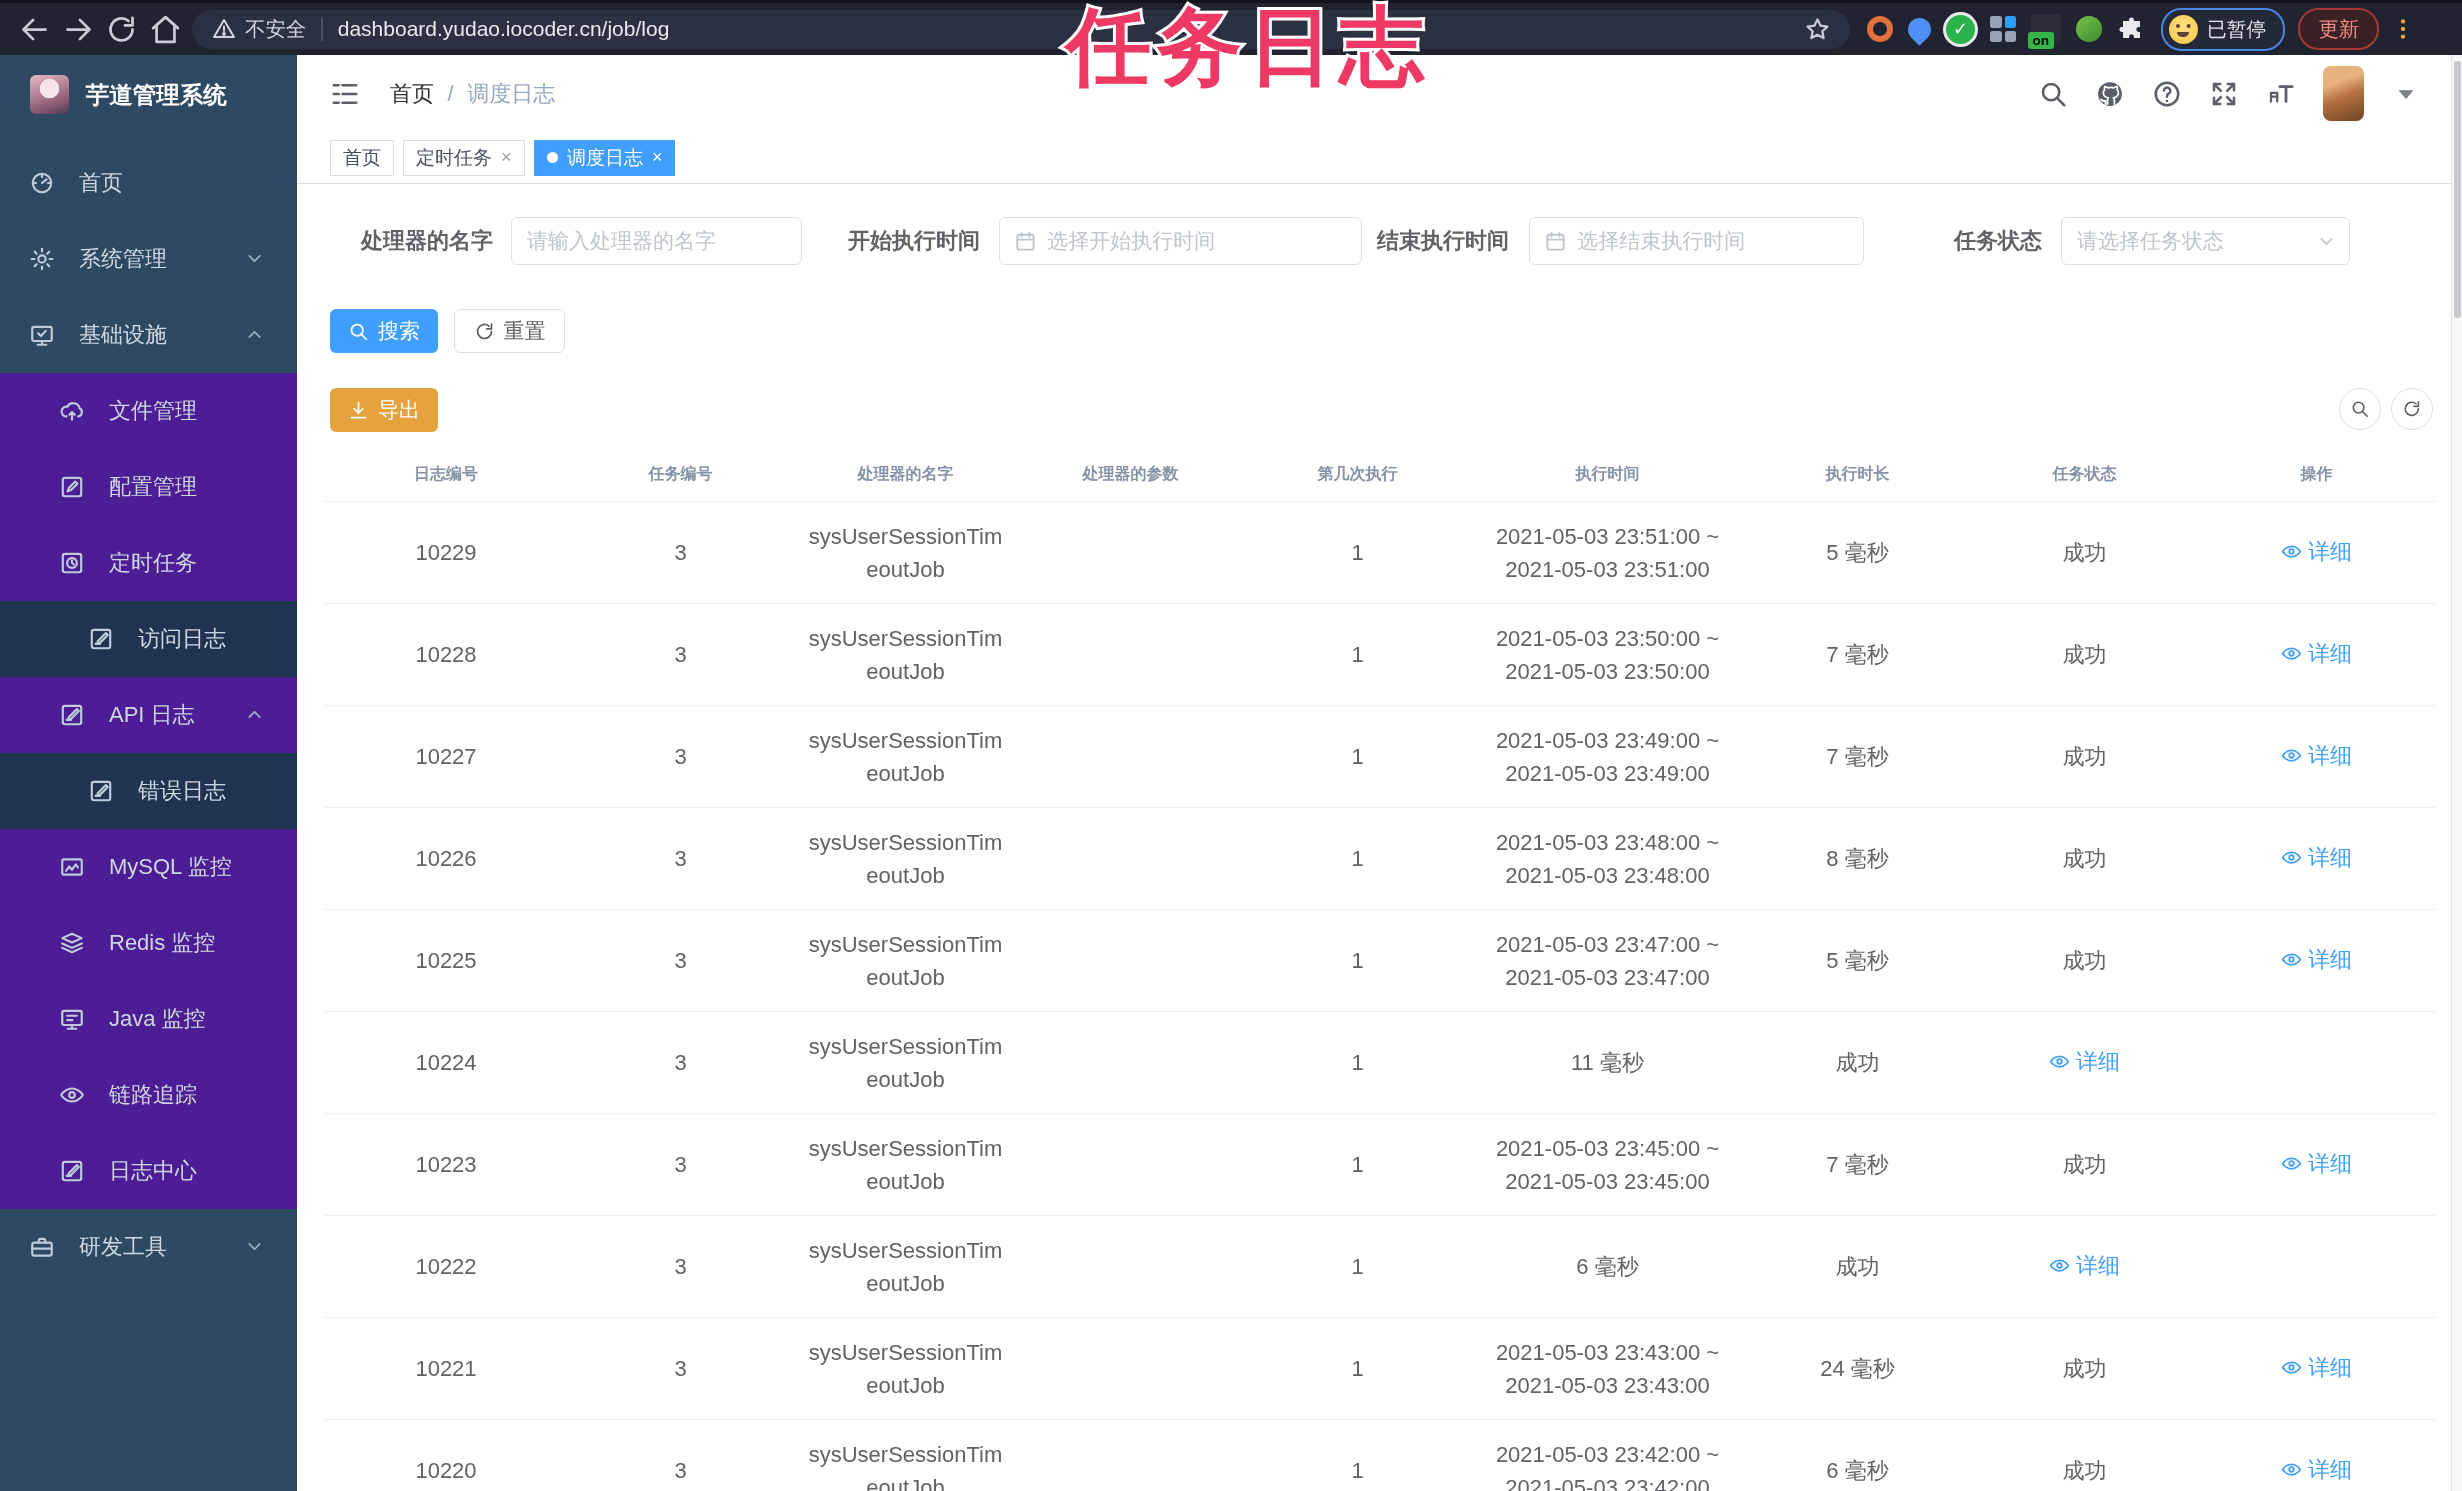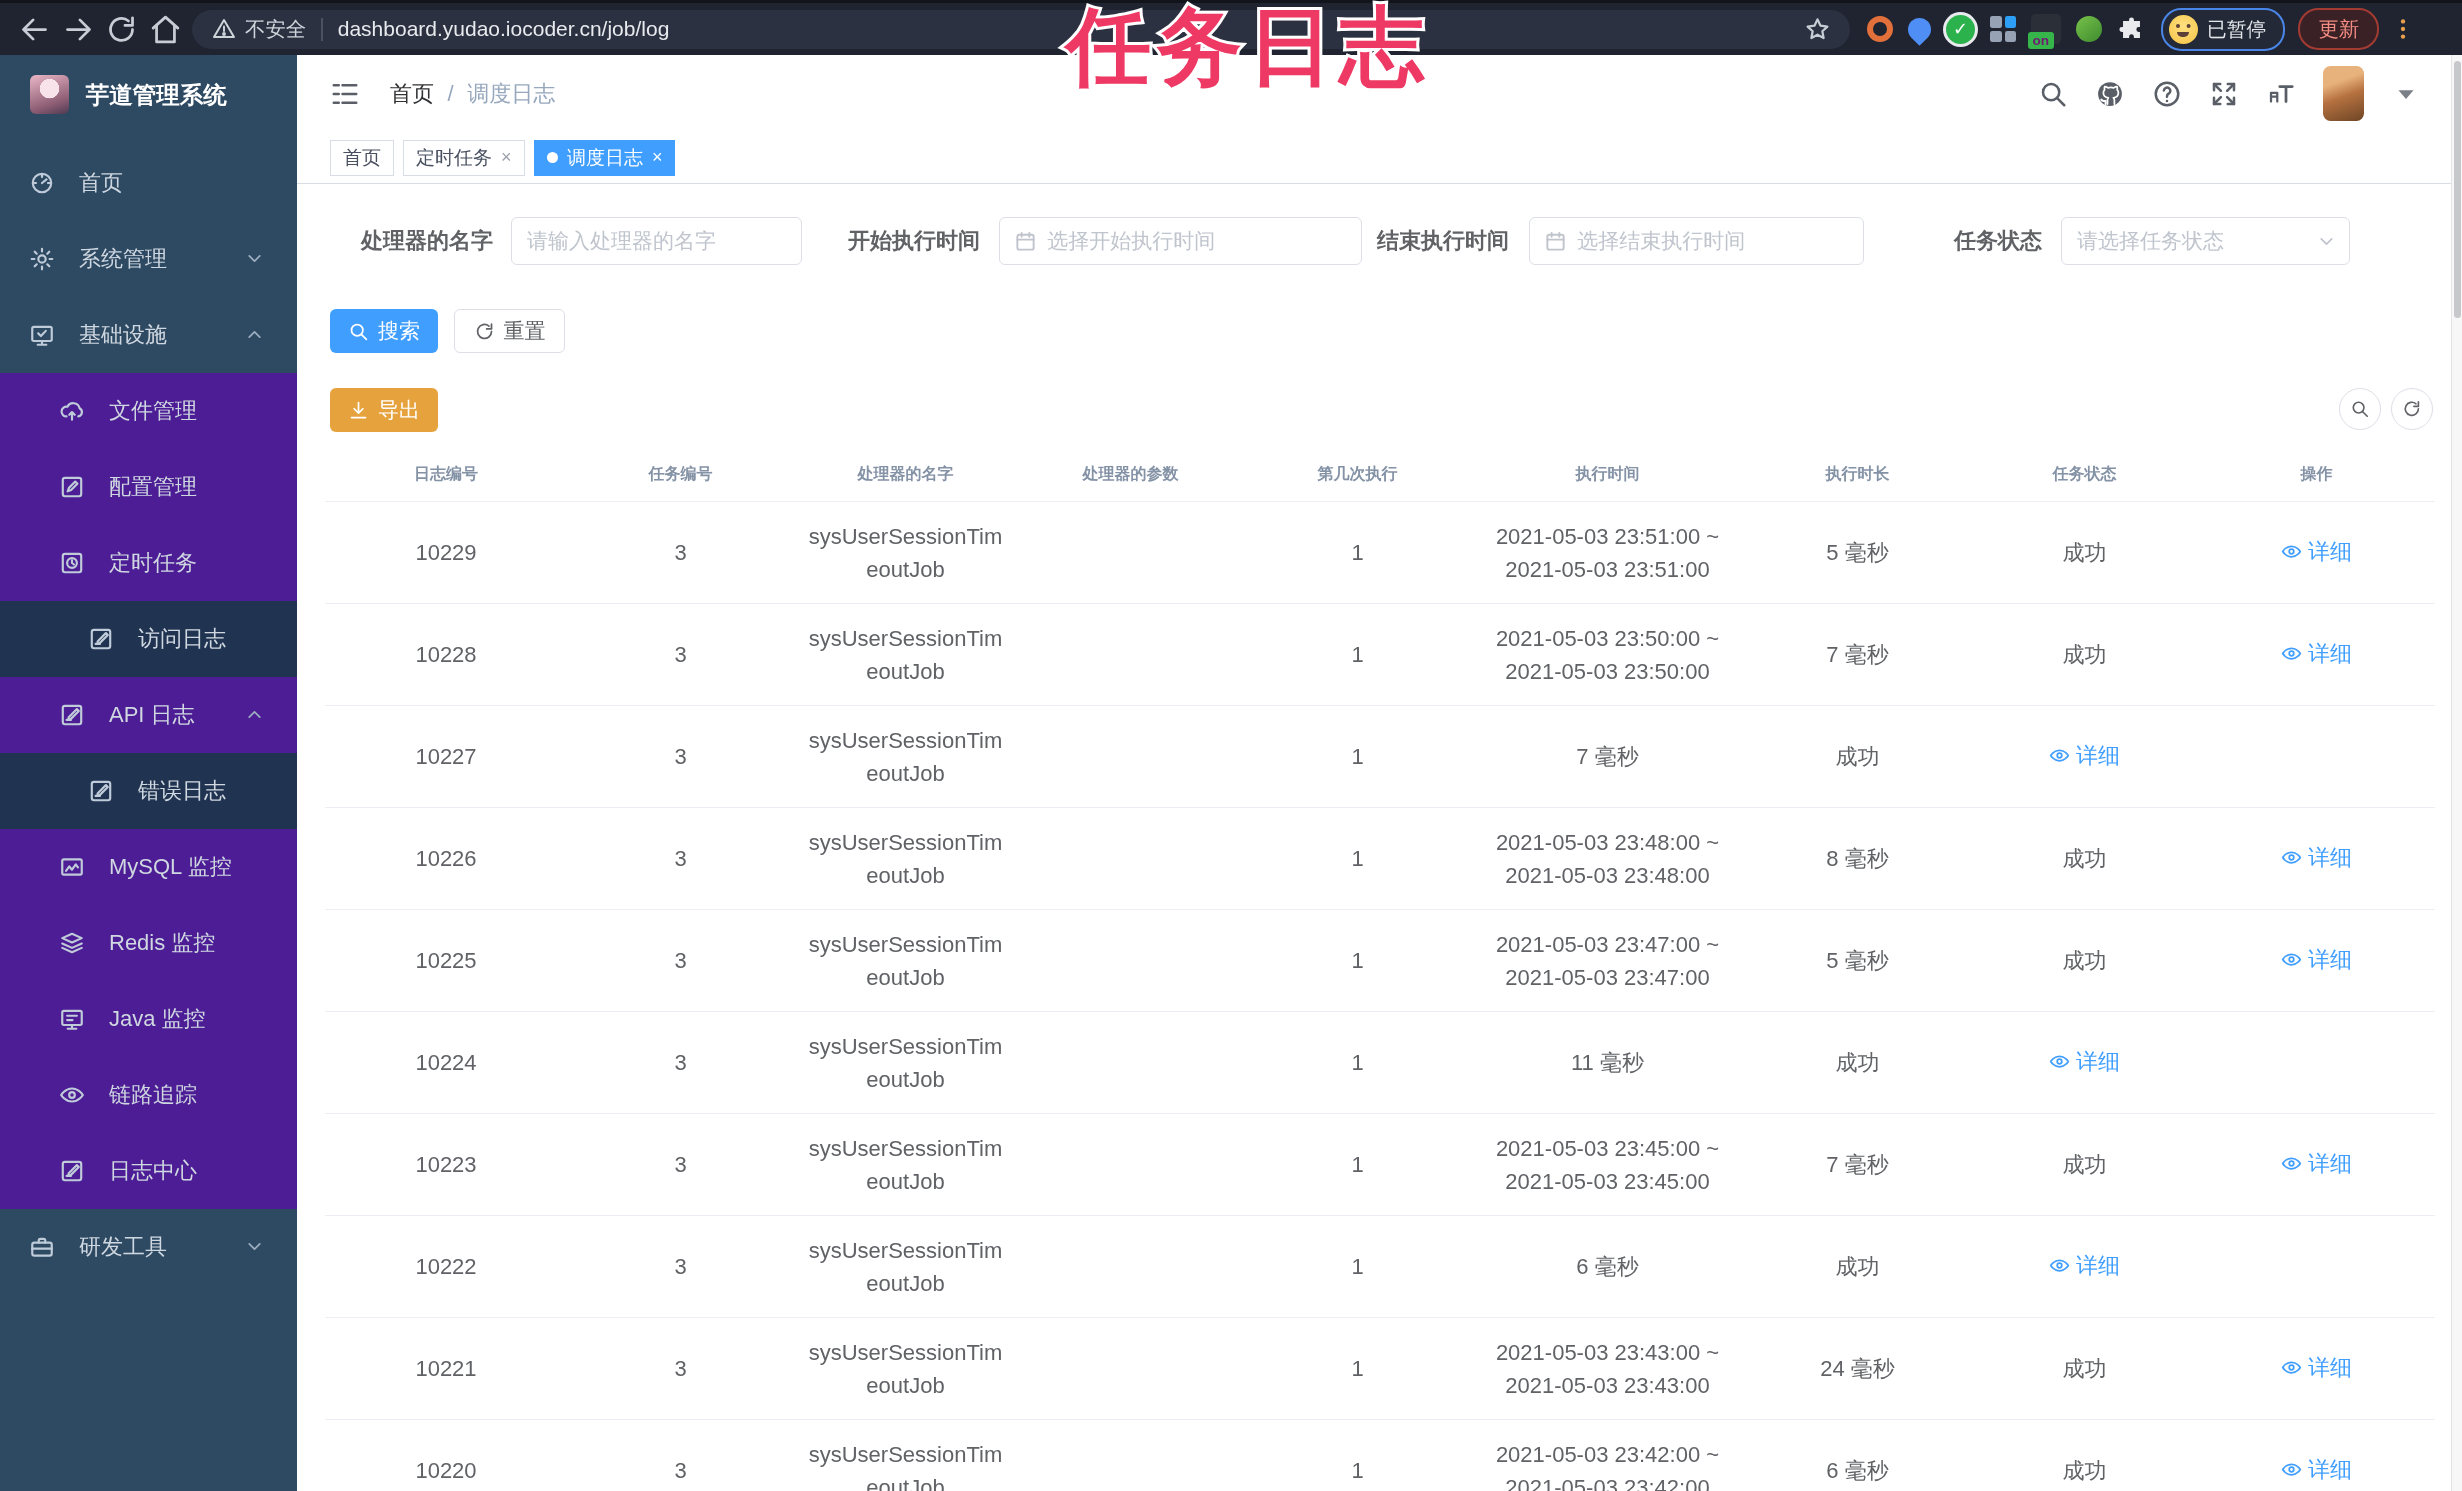--- a/index.html
+++ b/index.html
@@ -112,21 +112,21 @@
   .scroll-thumb{position:absolute;top:6px;left:1.5px;width:6.8px;height:257px;border-radius:3.8px;background:#c6c8cc;}
 
   
   .x-ring{width:26px;height:26px;border-radius:50%;border:6px solid #e2703a;box-sizing:border-box;}
   .x-pin{width:23px;height:23px;border-radius:50% 50% 50% 0;background:#4f8ef5;transform:rotate(-45deg);}
   .x-check{width:29px;height:29px;border-radius:50%;background:#2bb24c;color:#fff;display:flex;align-items:center;justify-content:center;font-size:18px;font-weight:bold;box-shadow:0 0 0 3px #e8eaee;}
   .x-grid{width:26px;height:26px;display:grid;grid-template-columns:1fr 1fr;gap:3px;}
   .x-grid i{background:#97a3b5;border-radius:2.3px;}
   .x-grid i:nth-child(2){background:#2d9ff7;}
   .x-on{width:30px;height:30px;border-radius:4.5px;background:#2a2f38;position:relative;}
-  .x-on b{position:absolute;left:-3px;bottom:-4.5px;background:#35b54a;color:#701a75;font-size:13.6px;font-weight:bold;padding:0.8px 4.5px;border-radius:3px;font-style:normal;}
+  .x-on b{position:absolute;left:-3px;bottom:-4.5px;background:#35b54a;color:#000000;font-size:13.6px;font-weight:bold;padding:0.8px 4.5px;border-radius:3px;font-style:normal;}
   .x-sprout{width:26px;height:26px;border-radius:50%;background:linear-gradient(140deg,#79c24a,#3d8b2f);}
 </style>
 </head>
 <body>
 
 <div class="browser">
   <div class="b-nav">
     <span class="icon">
         <svg viewBox="0 0 24 24" width="100%" height="100%" fill="none" stroke="currentColor" stroke-width="2" stroke-linecap="round" stroke-linejoin="round">
           <path d="M20 12H5"></path>
@@ -596,20 +596,24 @@
             </div>
             <div class="trow">
               <div class="td">10227</div>
               <div class="td">3</div>
               <div class="td">
                 <div>sysUserSessionTim</div>
                 <div>eoutJob</div>
               </div>
               <div class="td"></div>
               <div class="td">1</div>
+              <div class="td">
+                <div>2021-05-03 23:49:00 ~</div>
+                <div>2021-05-03 23:49:00</div>
+              </div>
               <div class="td">7 毫秒</div>
               <div class="td">成功</div>
               <div class="td"><span class="detail-link">
                   <span class="icon">
                     <svg viewBox="0 0 24 24" width="100%" height="100%" fill="none" stroke="currentColor" stroke-width="2" stroke-linecap="round" stroke-linejoin="round">
                       <path d="M2 12s3.5-6 10-6 10 6 10 6-3.5 6-10 6S2 12 2 12z"></path>
                       <circle cx="12" cy="12" r="2.6"></circle>
                     </svg>
                   </span>
                   <span>详细</span>

